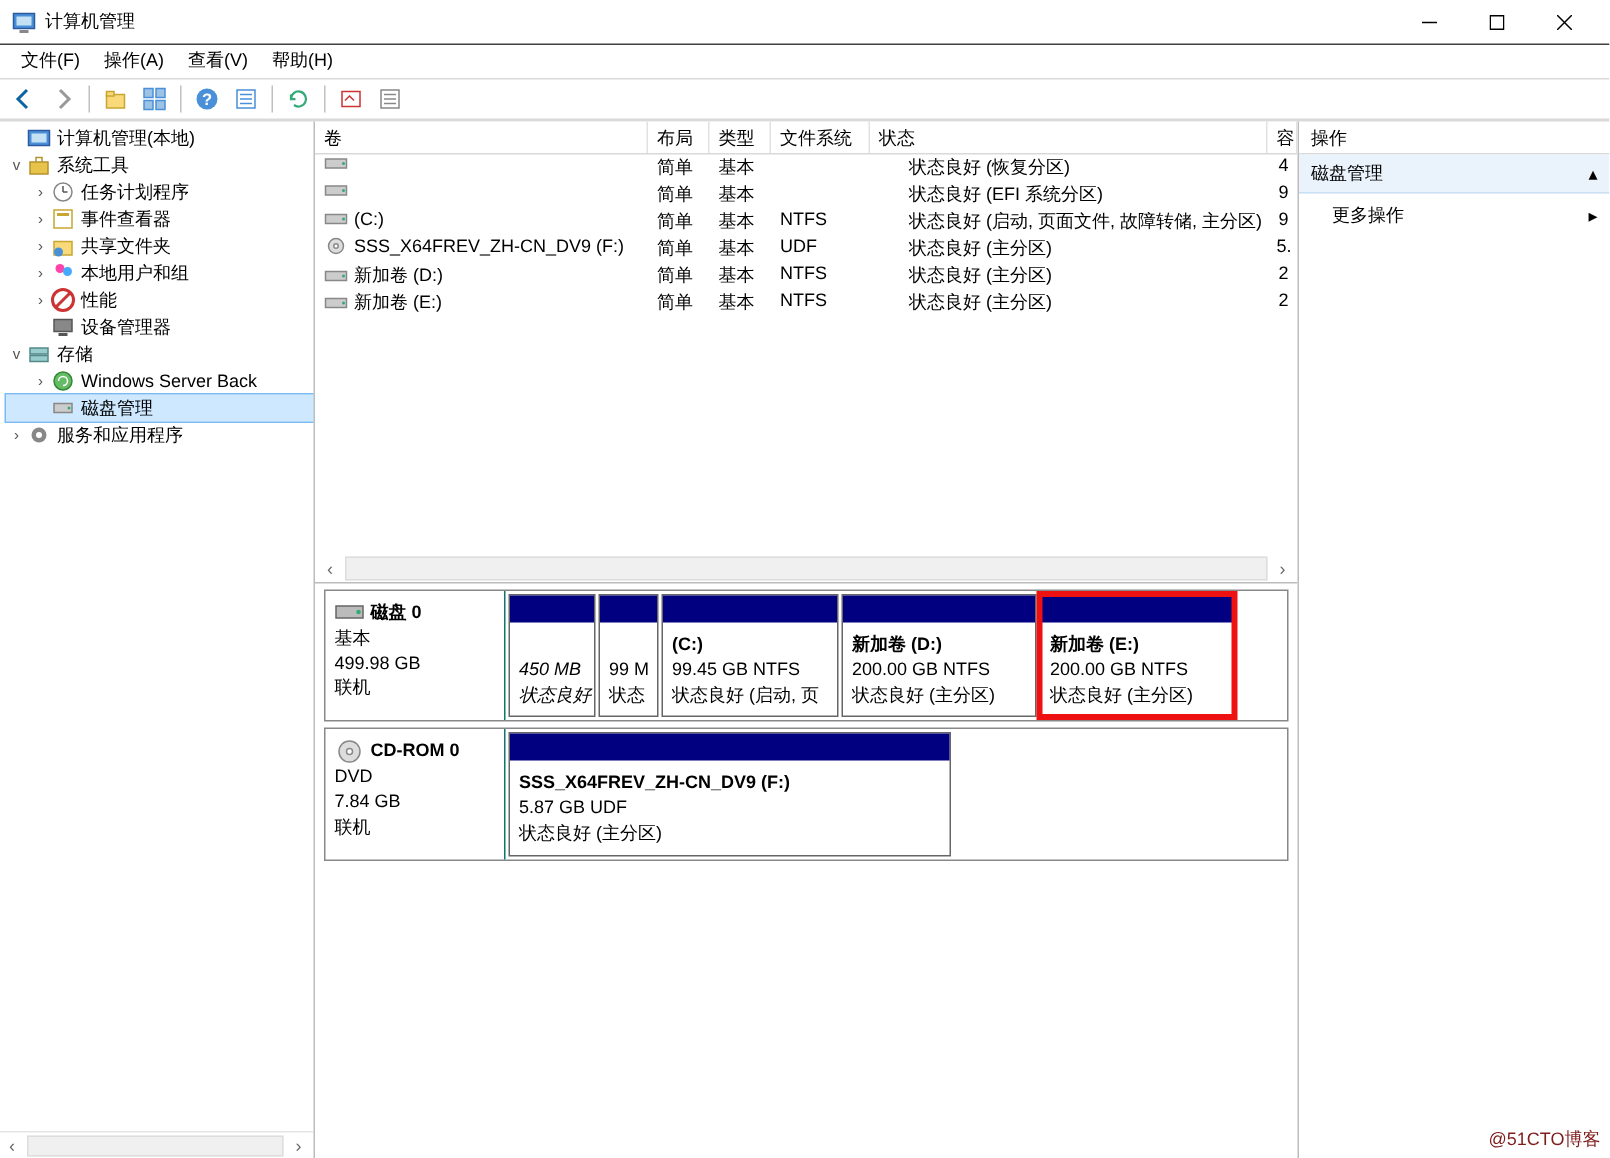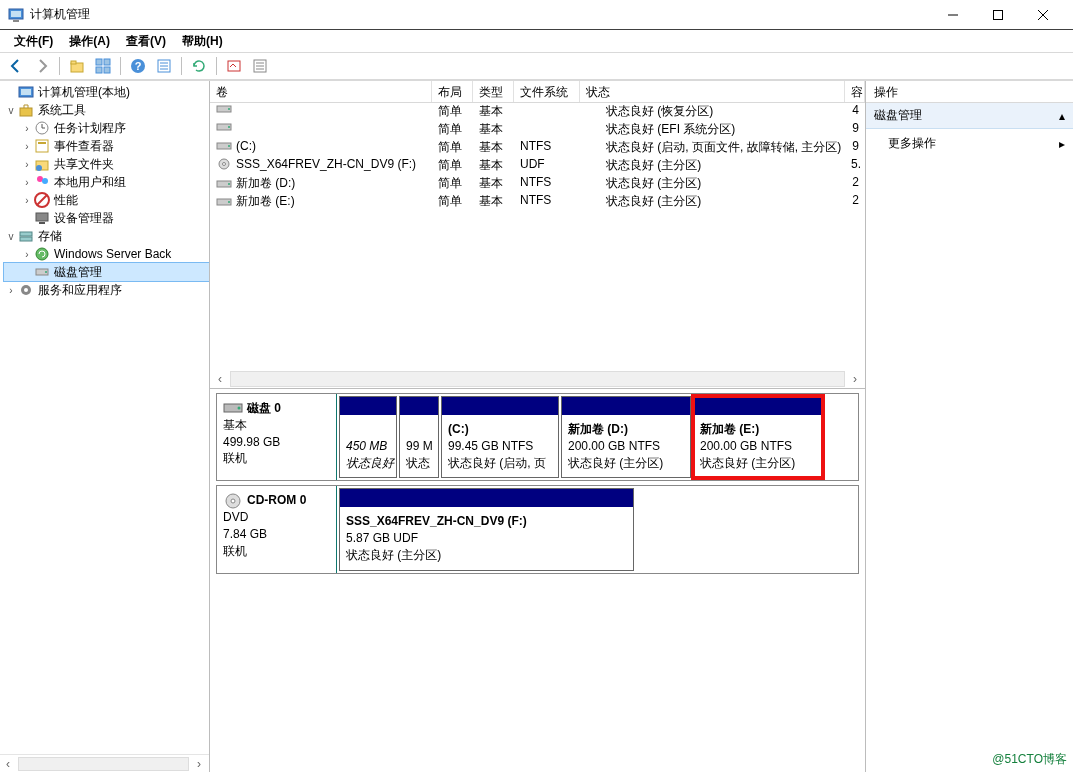--- a/index.html
+++ b/index.html
@@ -32,23 +32,22 @@
   .win-controls { display:flex; }
   .win-btn {
     width: 45px; height: 30px;
     display:flex; align-items:center; justify-content:center;
   }
   .win-btn svg { width: 10px; height:10px; }
 
   
   .menubar {
     height: 22px;
-    display:flex; align-items:center;
+    display:flex; align-items:flex-start;
     padding: 0 6px;
-    font-weight: bold;
   }
   .menu-item { padding: 2px 8px; }
 
   
   .toolbar {
     height: 28px;
     border-top:1px solid #d9d9d9;
     border-bottom:1px solid #d9d9d9;
     display:flex; align-items:center;
     padding: 0 4px;
@@ -180,21 +179,21 @@
     padding:4px 8px;
     border-bottom:1px solid #c9dff2;
     display:flex;align-items:center;
     justify-content:space-between;
   }
   .actions-item{
     padding:6px 8px 6px 22px;
     display:flex;align-items:center;justify-content:space-between;
   }
 
-  .watermark{position:absolute;right:6px;bottom:4px;color:#15803d;font-size:12px;}
+  .watermark{position:absolute;right:6px;bottom:4px;color:#7f1d1d;font-size:12px;}
 </style>
 </head>
 <body>
 
 <div class="titlebar">
   <span class="app-icon">
     <svg viewBox="0 0 16 16">
         <rect x="1" y="2" width="14" height="10" fill="#4a90d9" stroke="#2c5aa0"></rect>
         <rect x="3" y="4" width="10" height="6" fill="#c4e0f3"></rect>
         <rect x="5" y="13" width="6" height="2" fill="#888"></rect>

